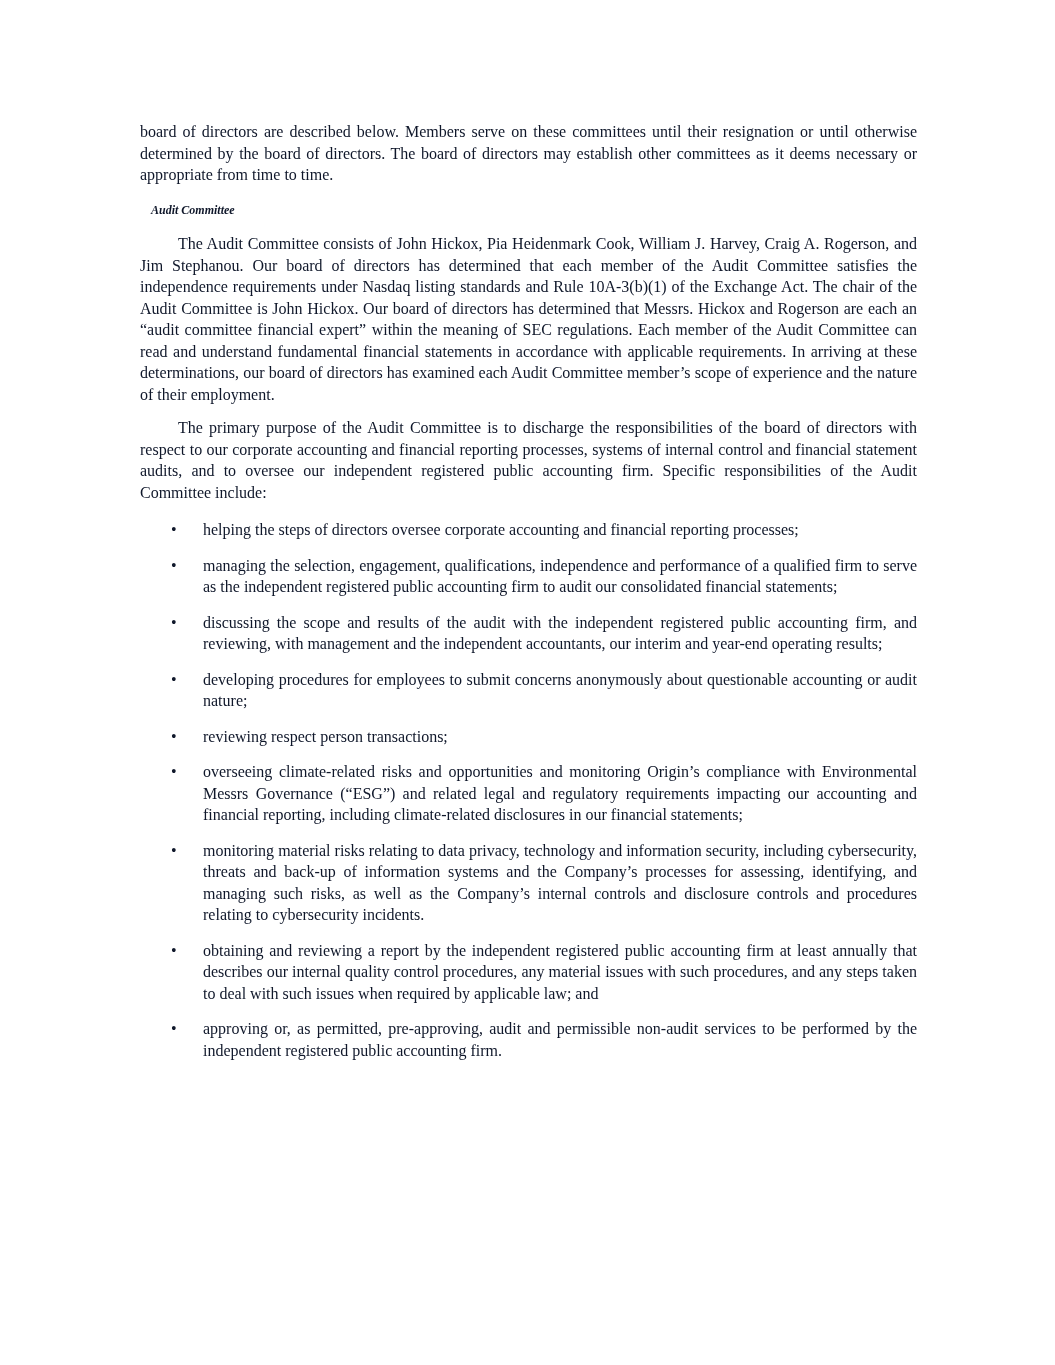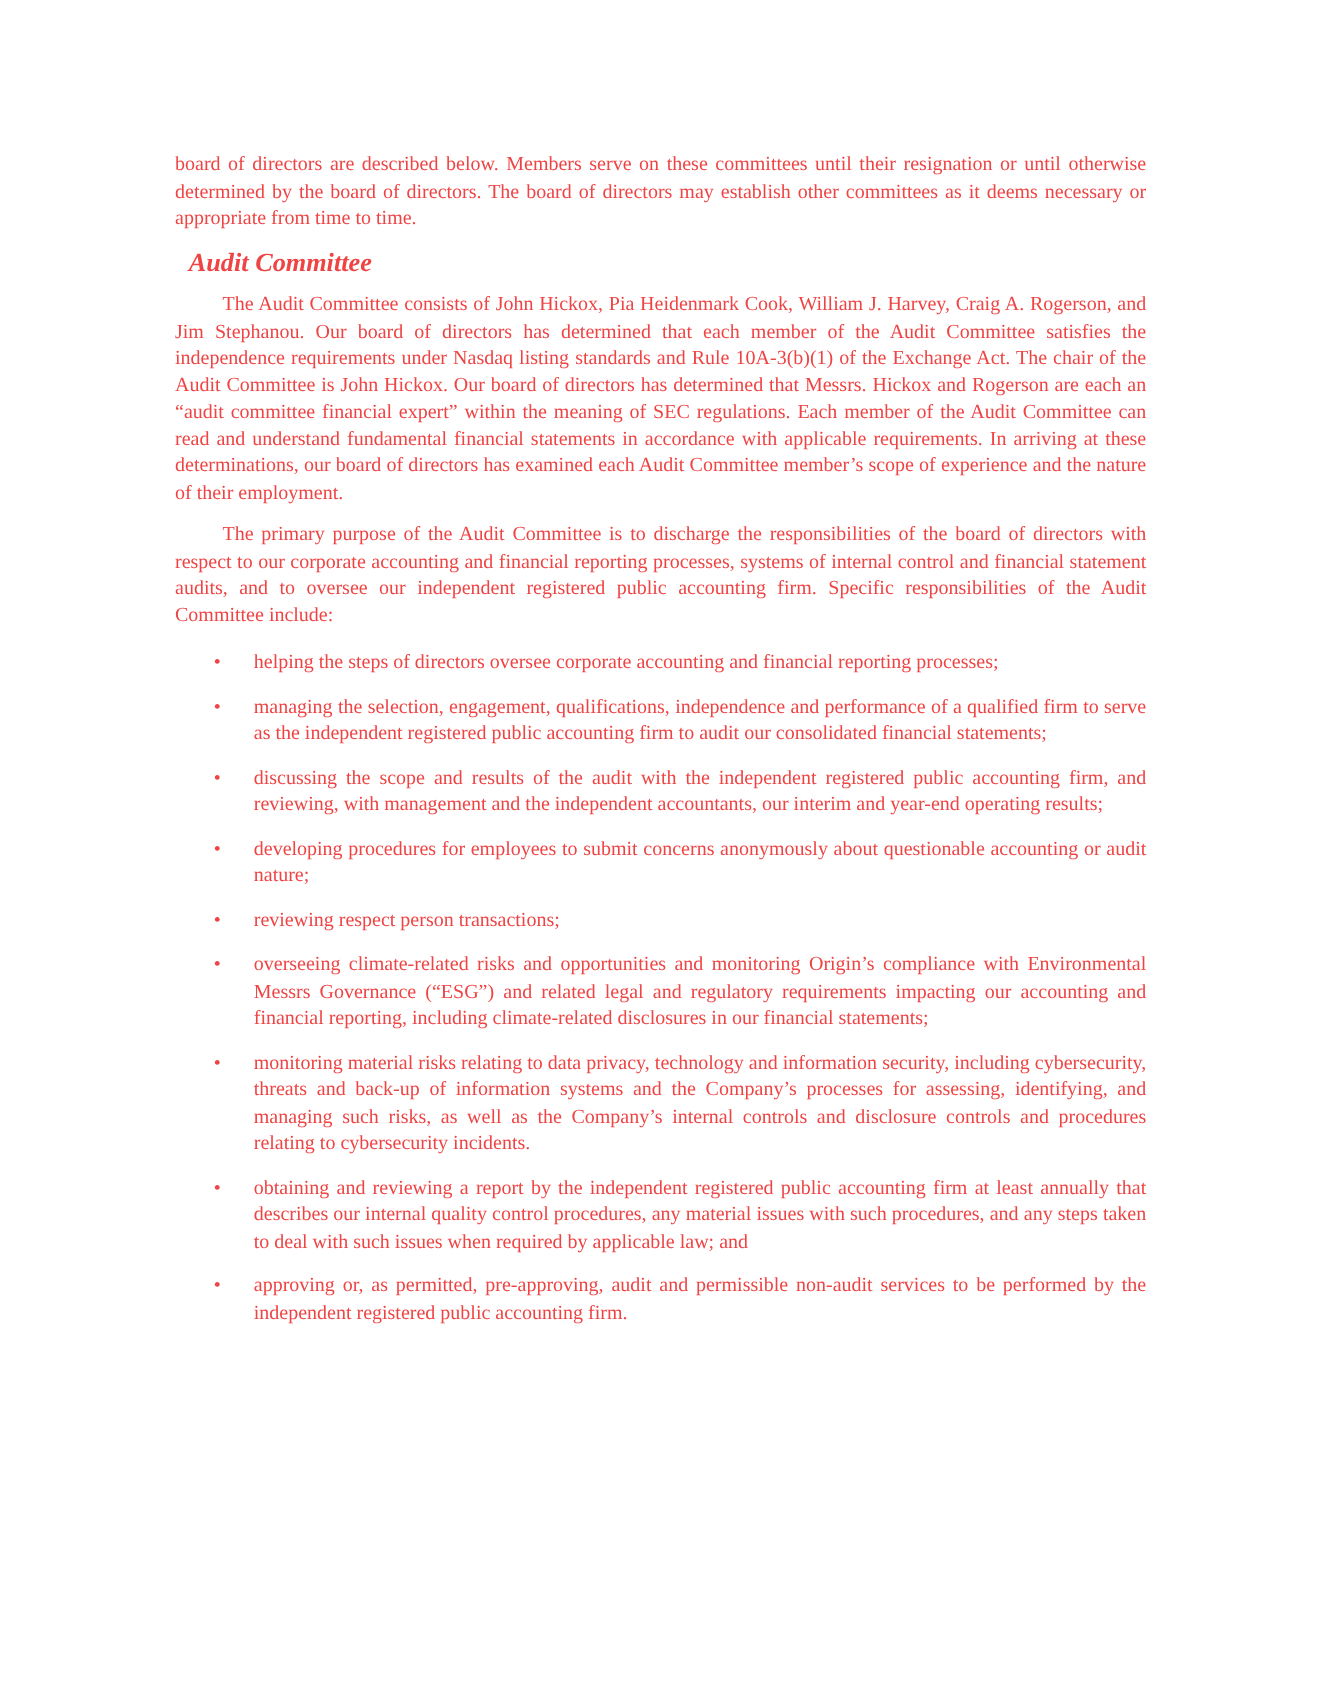--- a/index.html
+++ b/index.html
@@ -6,21 +6,21 @@
     margin: 0;
     padding: 0;
     background: #ffffff;
   }
   .page {
     position: relative;
     width: 1055px;
     height: 1067px;
     background: #ffffff;
     font-family: "Liberation Serif", "DejaVu Serif", serif;
-    color: #ef4444;
+    color: #0f172a;
     box-sizing: border-box;
     overflow: hidden;
     padding-left: 35px;
   }
   .content {
     position: absolute;
     top: 121px;
     left: 140px;
     width: 777px;
   }
@@ -28,21 +28,21 @@
     font-size: 16px;
     line-height: 21.5px;
     text-align: justify;
     margin: 0 0 12px 0;
   }
   .para.first-indent {
     text-indent: 38px;
     font-family: Liberation Serif, serif;
   }
   .section-heading {
-    font-size: 21px;
+    font-size: 12px;
     font-weight: bold;
     font-style: italic;
     margin: 14px 0 12px 11px;
     line-height: 21.5px;
   }
   .bullet-list {
     margin-top: 16px;
   }
   .bullet-item {
     display: flex;

